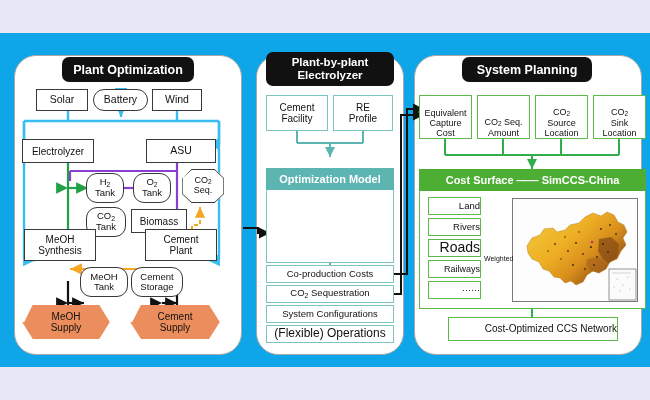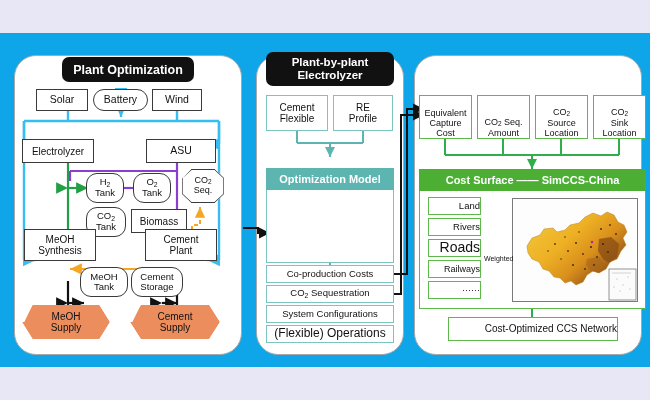--- a/index.html
+++ b/index.html
@@ -243,21 +243,21 @@
 
   <div class="panel" style="left:256px; top:22px; width:148px; height:300px;"></div>
 
   <div class="panel-title" style="left:266px; top:19px; width:128px; height:34px; font-size:11.5px; flex-direction:column;">
     <span>Plant-by-plant</span>
     <span>Electrolyzer</span>
   </div>
 
   <div class="tealbox" style="left:266px; top:62px; width:62px; height:36px; font-size:10px; flex-direction:column;">
     <span>Cement</span>
-    <span>Flexible</span>
+    <span>Facility</span>
   </div>
   <div class="tealbox" style="left:333px; top:62px; width:60px; height:36px; font-size:10px; flex-direction:column;">
     <span>RE</span>
     <span>Profile</span>
   </div>
 
   <svg class="line" style="left:256px; top:22px;" width="148" height="300">
     <defs>
       <marker id="ah-teal" markerWidth="7" markerHeight="7" refX="5.2" refY="2.6" orient="auto">
         <path d="M0,0 L5.2,2.6 L0,5.2 z" fill="#5cb5b0"></path>
@@ -288,20 +288,21 @@
 
   <div class="tealbox" style="left:266px; top:232px; width:128px; height:18px; font-size:9.5px;">Co-production Costs</div>
   <div class="tealbox" style="left:266px; top:252px; width:128px; height:18px; font-size:9.5px;">
     <span>CO<sub>2</sub> Sequestration</span>
   </div>
   <div class="tealbox" style="left:266px; top:272px; width:128px; height:18px; font-size:9.5px;">System Configurations</div>
   <div class="tealbox" style="left:266px; top:292px; width:128px; height:18px; font-size:12px;">(Flexible) Operations</div>
 
   <div class="panel" style="left:414px; top:22px; width:228px; height:300px;"></div>
 
+  <div class="panel-title" style="left:462px; top:24px; width:130px; height:25px; font-size:12.5px;">System Planning</div>
 
   <div class="greenbox" style="left:419px; top:62px; width:53px; height:44px; font-size:9px; flex-direction:column;">
     <span>Equivalent</span>
     <span>Capture</span>
     <span>Cost</span>
   </div>
   <div class="greenbox" style="left:477px; top:62px; width:53px; height:44px; font-size:9px; flex-direction:column;">
     <span>CO<sub>2</sub> Seq.</span>
     <span>Amount</span>
   </div>

